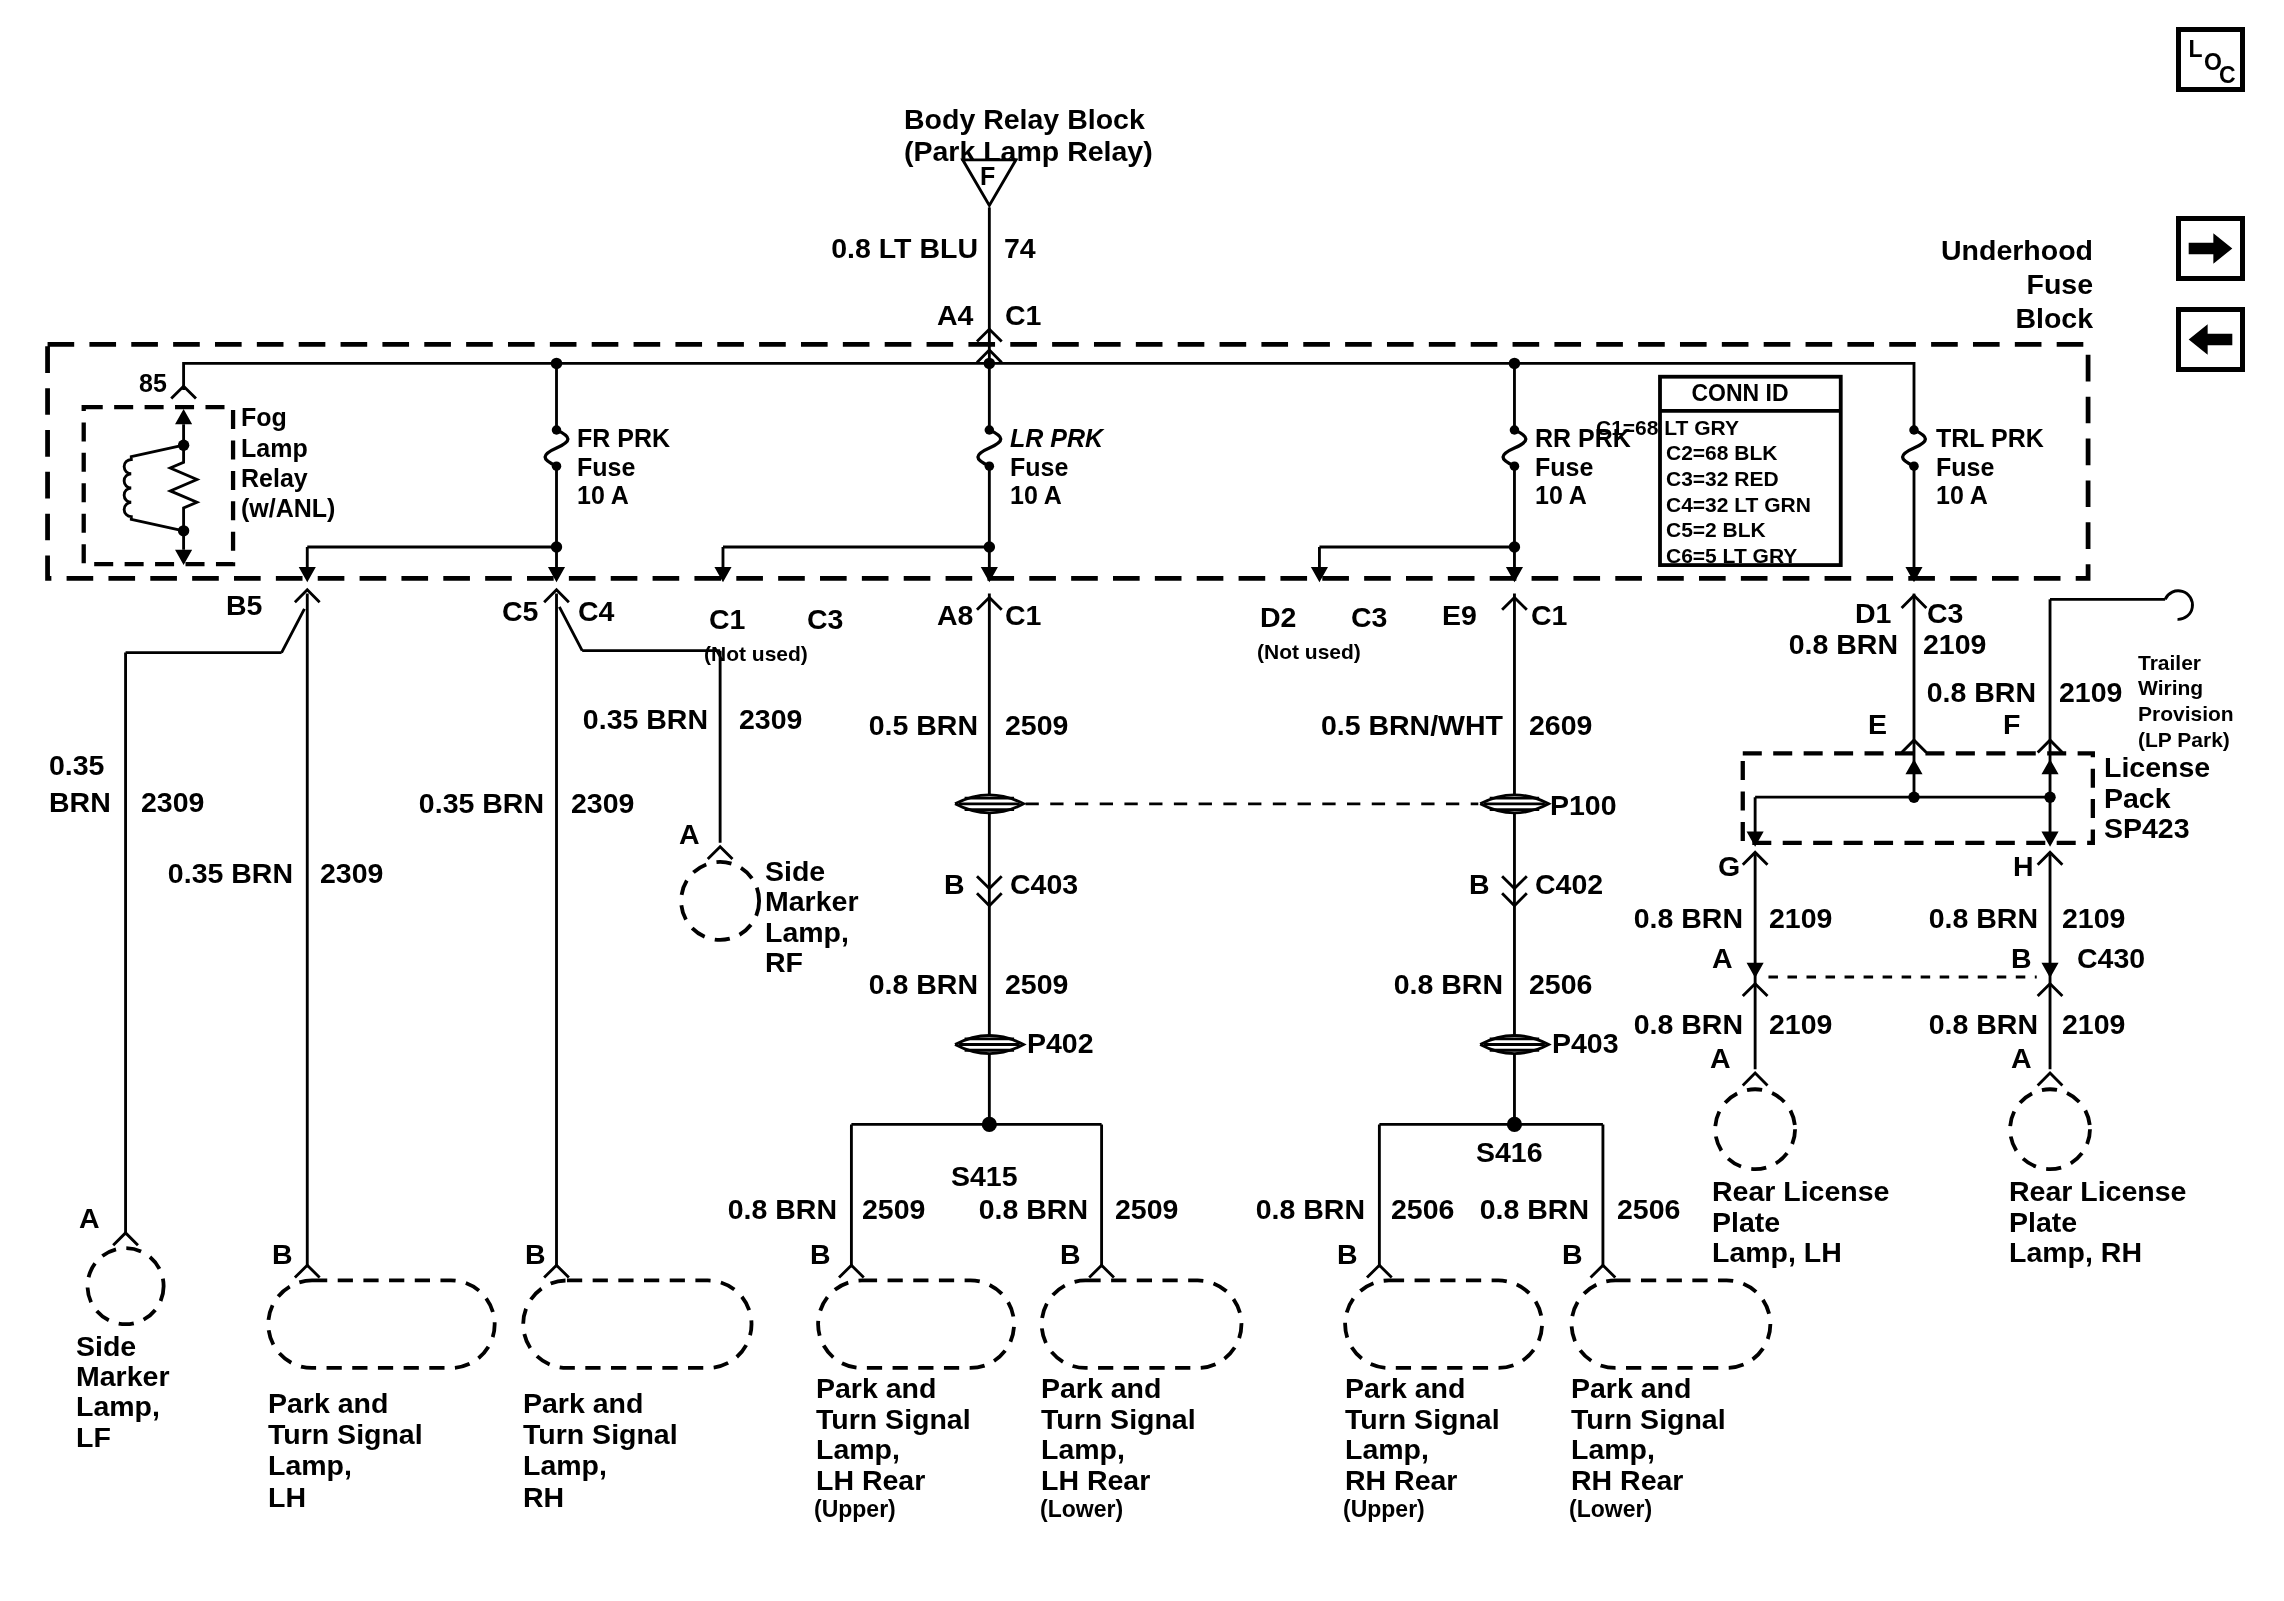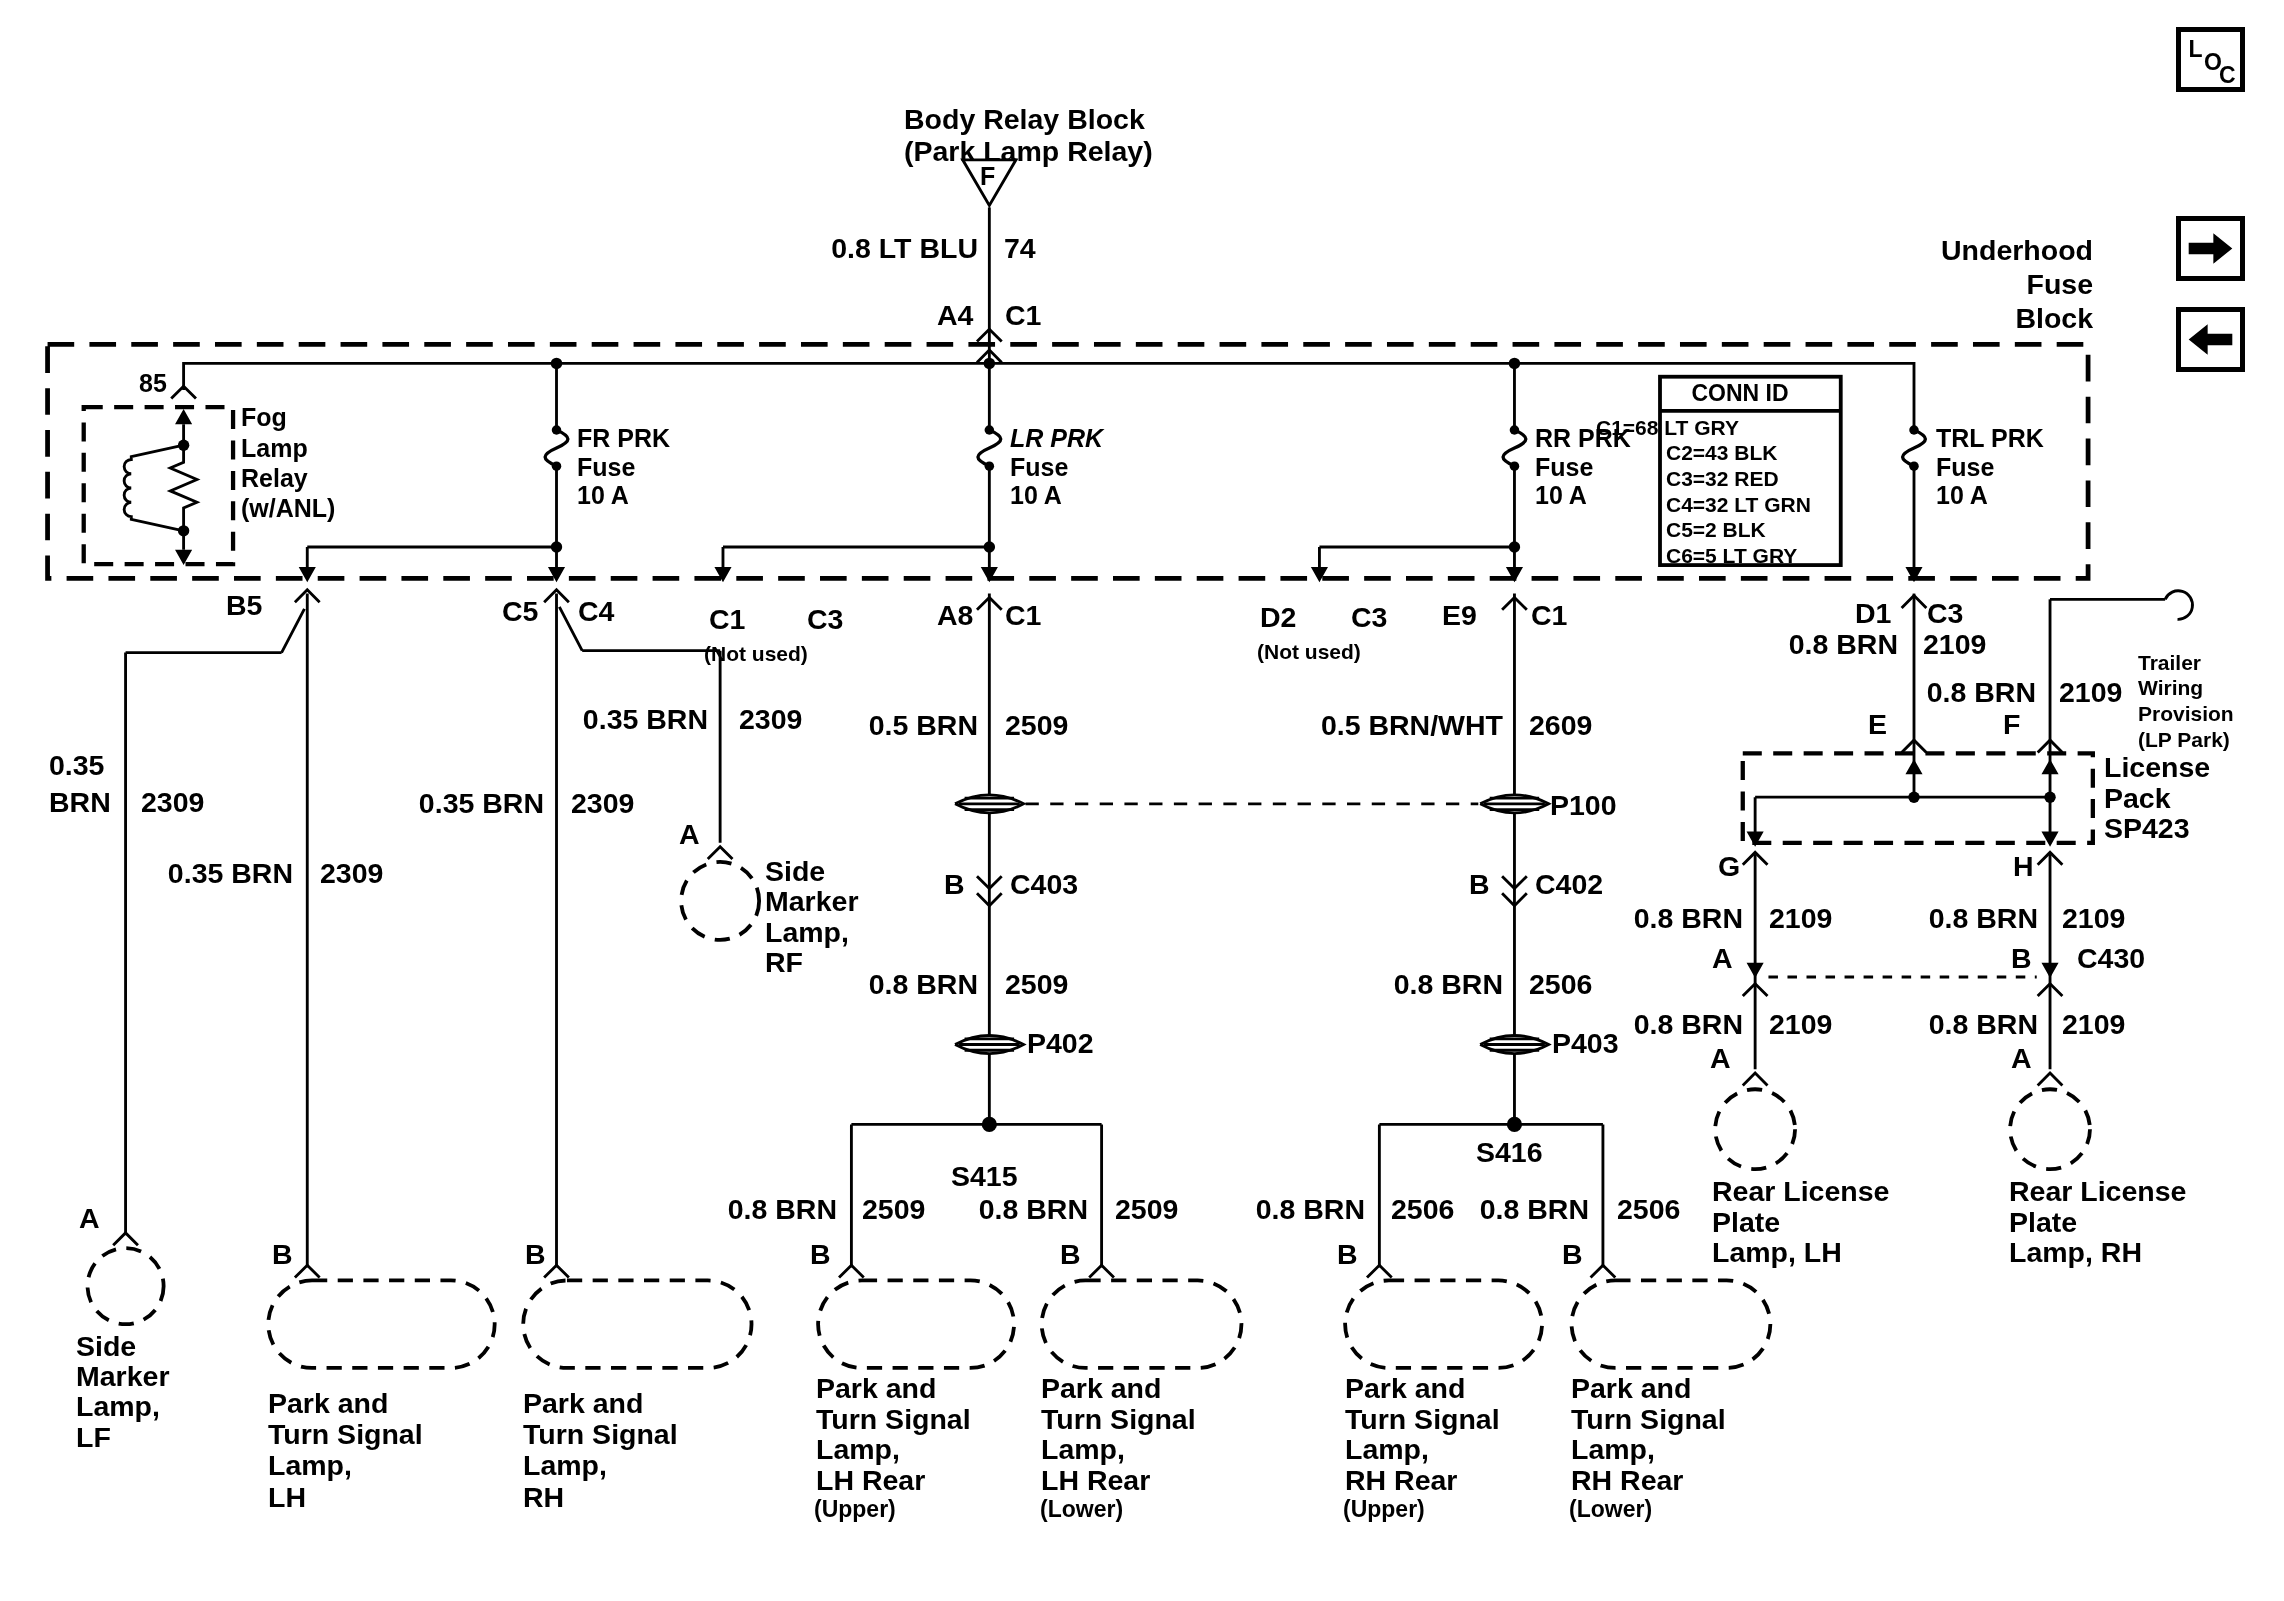--- a/index.html
+++ b/index.html
@@ -198,21 +198,21 @@
   <div class="lbl md" style="left:1010px;top:483px;">10 A</div>
   <div class="lbl md" style="left:1535px;top:426px;">RR PRK</div>
   <div class="lbl md" style="left:1535px;top:455px;">Fuse</div>
   <div class="lbl md" style="left:1535px;top:483px;">10 A</div>
   <div class="lbl md" style="left:1936px;top:426px;">TRL PRK</div>
   <div class="lbl md" style="left:1936px;top:455px;">Fuse</div>
   <div class="lbl md" style="left:1936px;top:483px;">10 A</div>
 
   <div class="lbl sm" id="connid-title" style="left:1660px;top:382px;">CONN ID</div>
   <div class="lbl xs" style="left:1596px;top:417px;">C1=68 LT GRY</div>
-  <div class="lbl xs" style="left:1666px;top:442px;">C2=43 BLK</div>
+  <div class="lbl xs" style="left:1666px;top:442px;">C2=68 BLK</div>
   <div class="lbl xs" style="left:1666px;top:468px;">C3=32 RED</div>
   <div class="lbl xs" style="left:1666px;top:494px;">C4=32 LT GRN</div>
   <div class="lbl xs" style="left:1666px;top:519px;">C5=2 BLK</div>
   <div class="lbl xs" style="left:1666px;top:545px;">C6=5 LT GRY</div>
 
   <div class="lbl" style="left:226px;top:591px;">B5</div>
   <div class="lbl" style="left:502px;top:597px;">C5</div>
   <div class="lbl" style="left:578px;top:597px;">C4</div>
   <div class="lbl" style="left:709px;top:605px;">C1</div>
   <div class="lbl" style="left:807px;top:605px;">C3</div>

